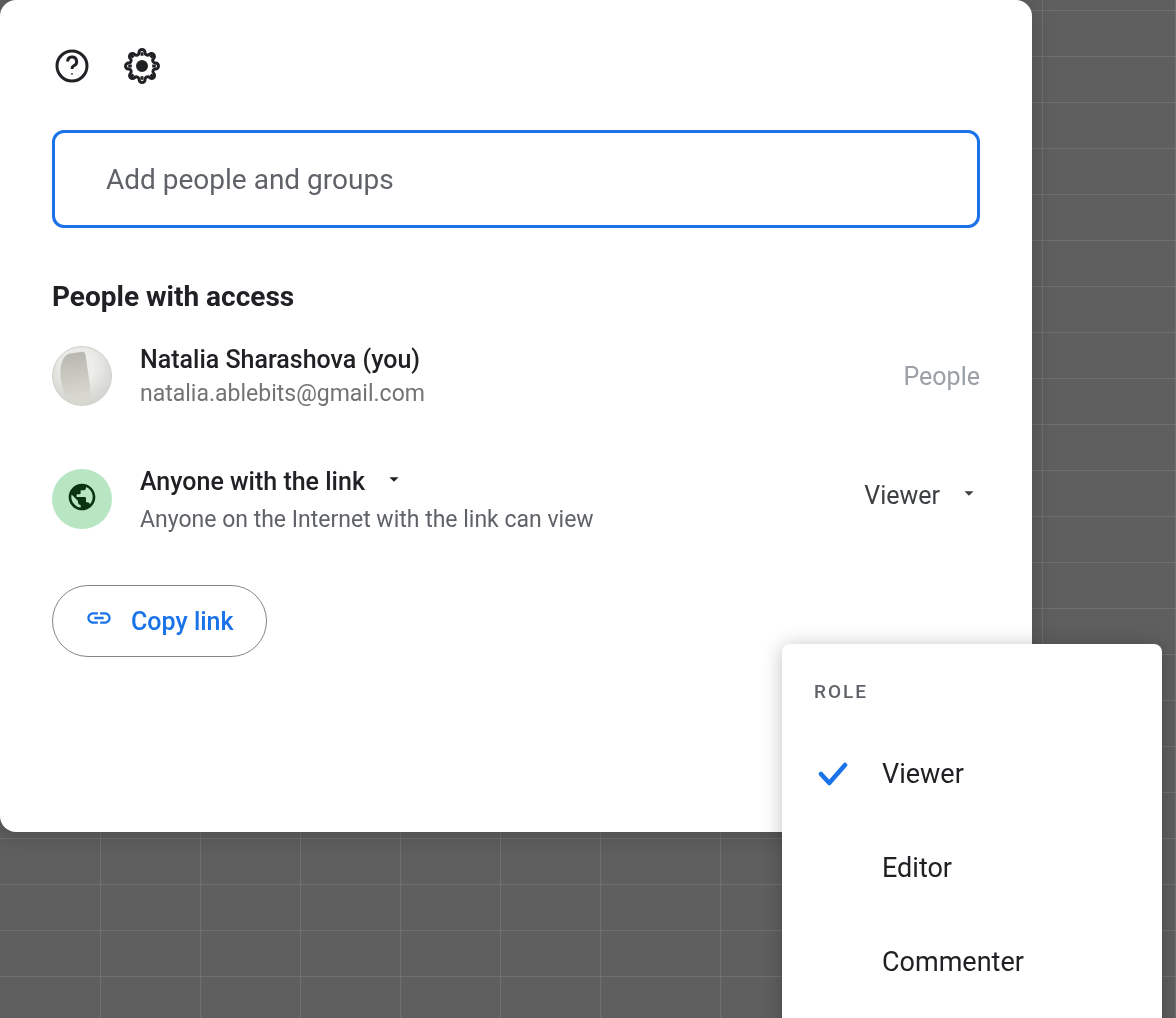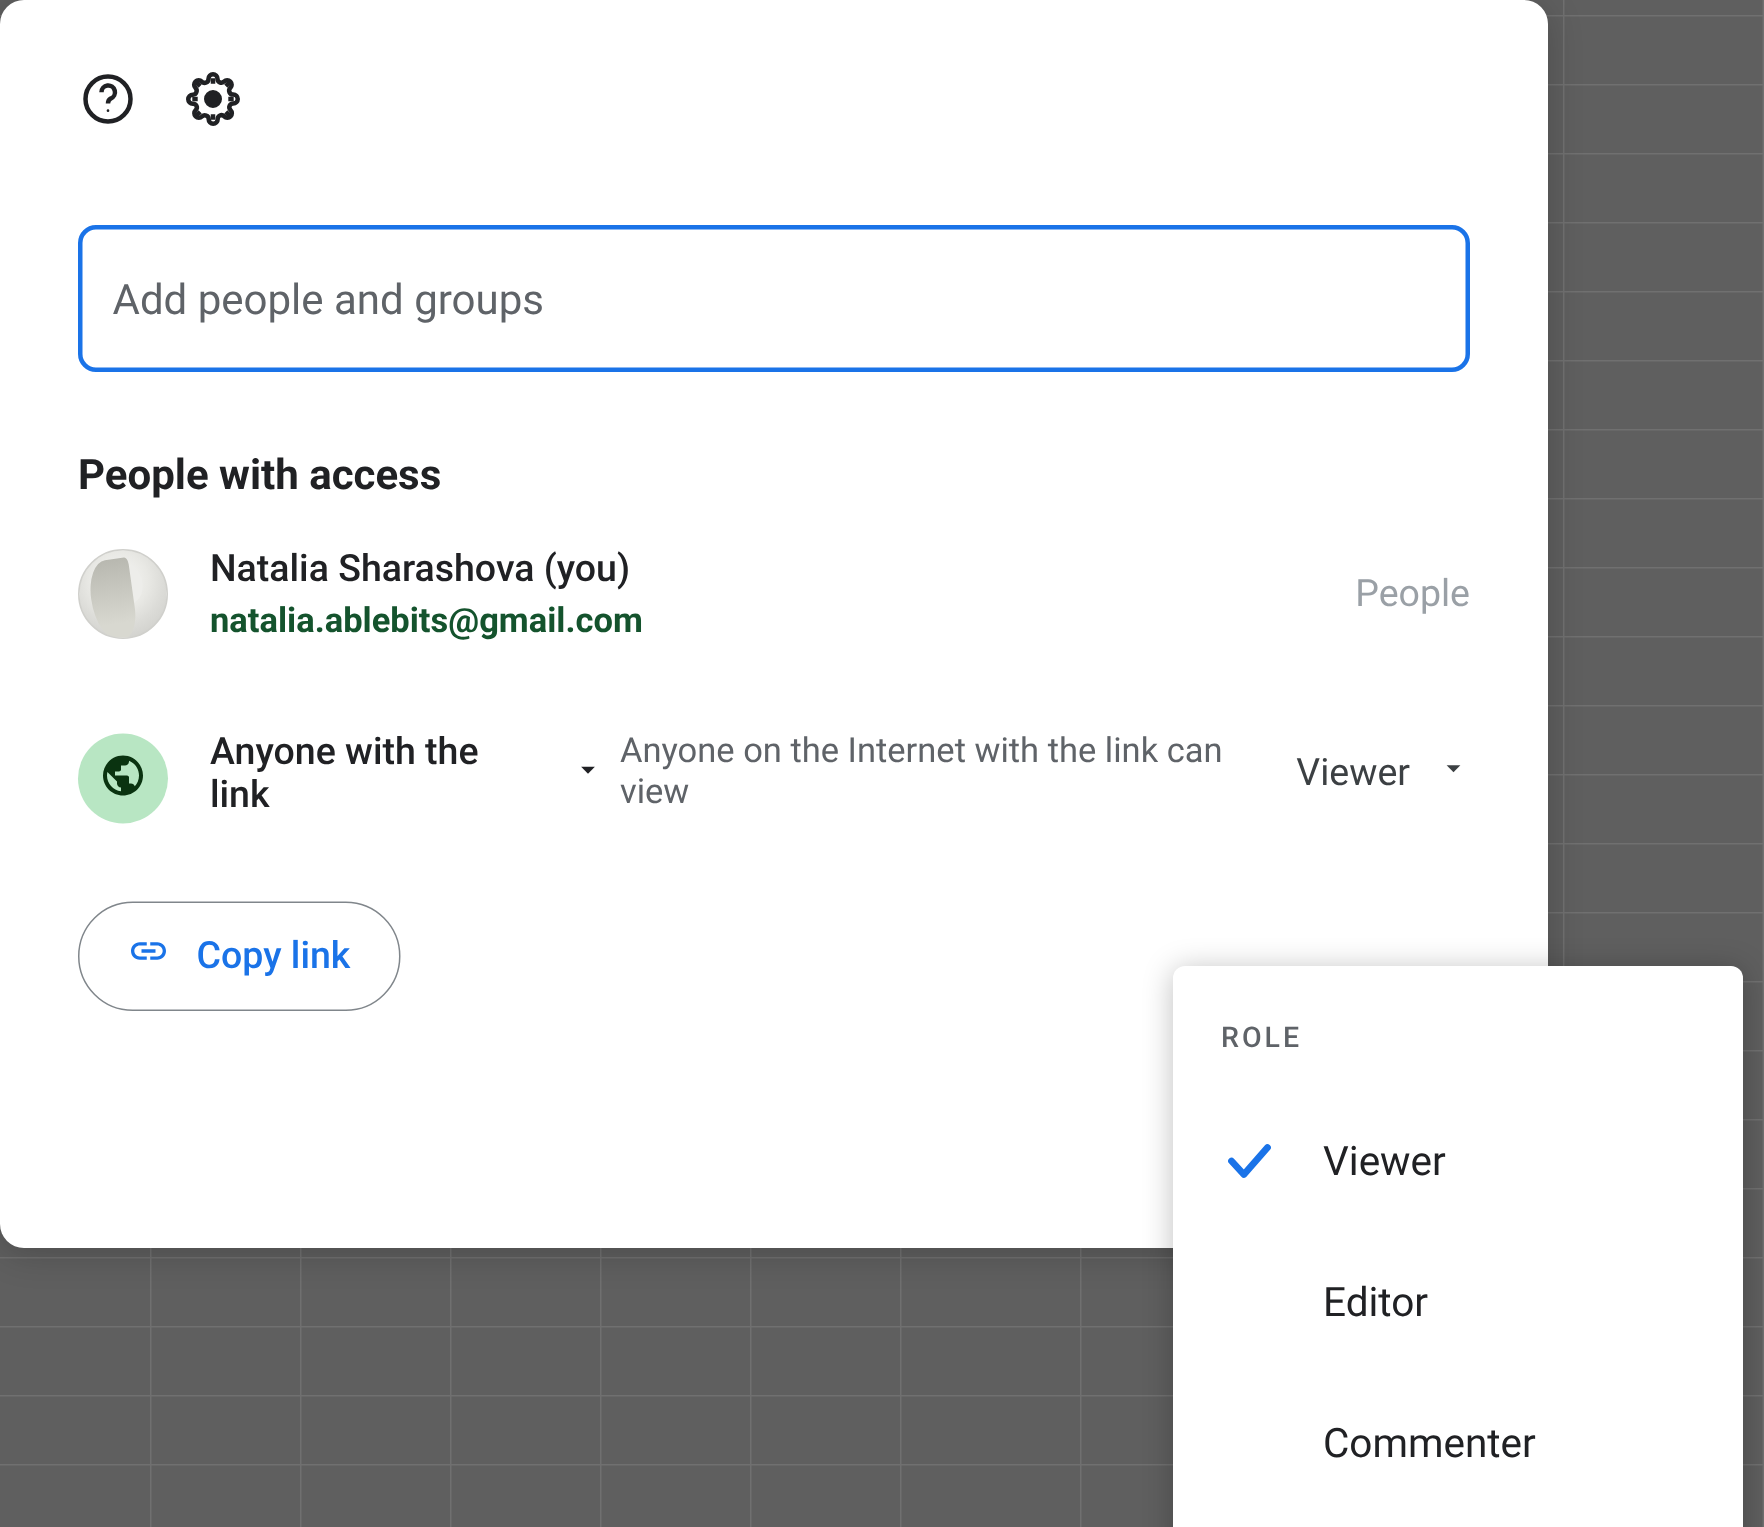--- a/index.html
+++ b/index.html
@@ -79,25 +79,24 @@
     }
 
     .icon-btn svg { width: 36px; height: 36px; }
 
     .input-field {
       width: 100%;
       height: 98px;
       border: 3px solid #1a73e8;
       border-radius: 12px;
       font-size: 28px;
-      padding: 0 20px;
+      padding: 0 51px;
       color: #202124;
       outline: none;
       margin-bottom: 52px;
-      margin-top: 20px;
     }
 
     .input-field::placeholder {
       color: #5f6368;
     }
 
     .section-heading {
       font-size: 28px;
       font-weight: 700;
       color: #202124;
@@ -158,22 +157,21 @@
     }
 
     .person-name {
       font-size: 25px;
       font-weight: 500;
       color: #202124;
     }
 
     .person-email {
       font-size: 23px;
-      color: #14532d;
-      font-weight: bold;
+      color: #737373;
     }
 
     .owner-label {
       font-size: 25px;
       color: #9aa0a6;
     }
 
     .general-row {
       display: flex;
       align-items: flex-start;
@@ -200,21 +198,21 @@
     }
 
     .globe-circle svg {
       width: 32px;
       height: 32px;
       color: #0a3310;
     }
 
     .access-info {
       display: flex;
-      flex-direction: row;
+      flex-direction: column;
       gap: 10px;
     }
 
     .access-selector {
       display: flex;
       align-items: center;
       gap: 18px;
       font-size: 25px;
       font-weight: 500;
       color: #202124;

